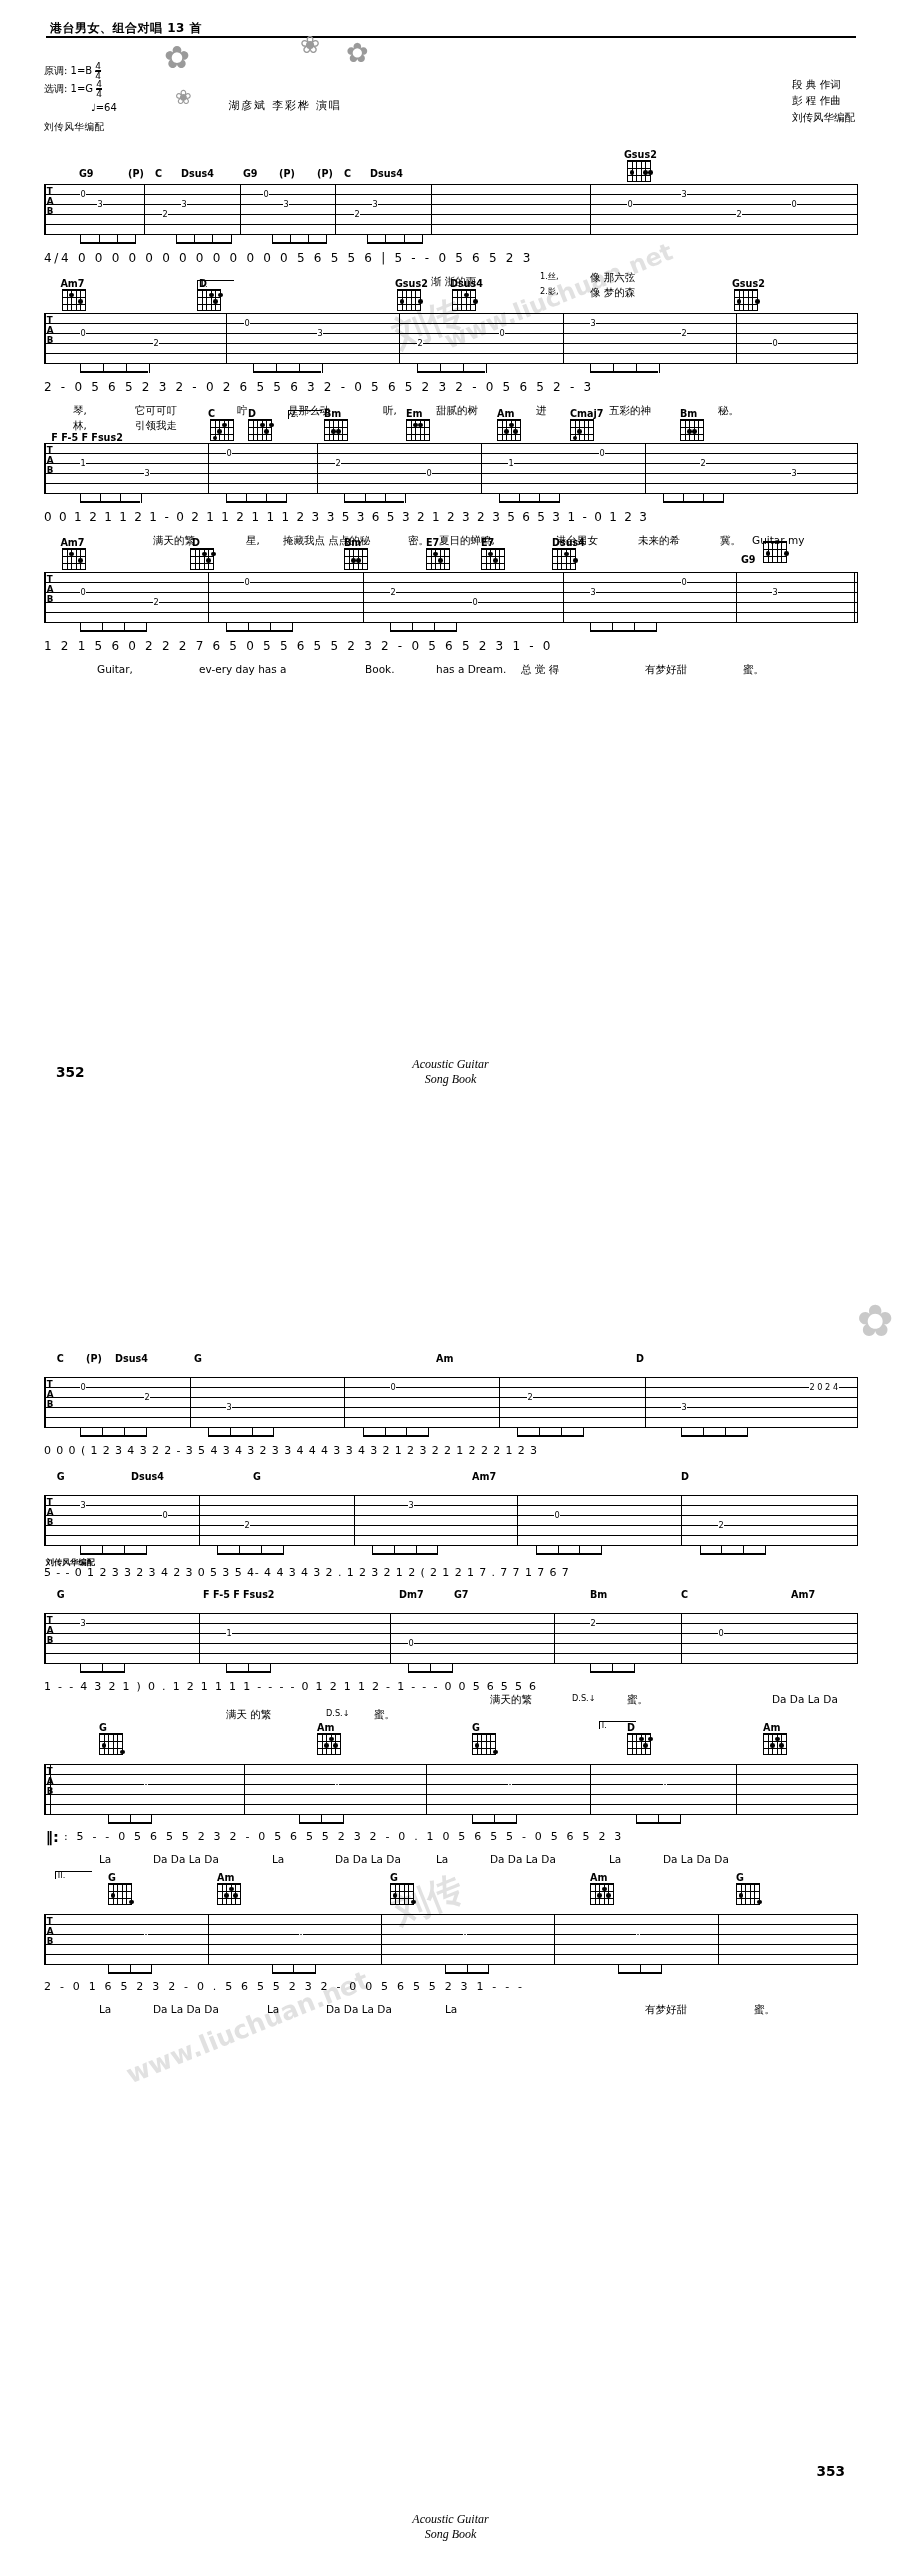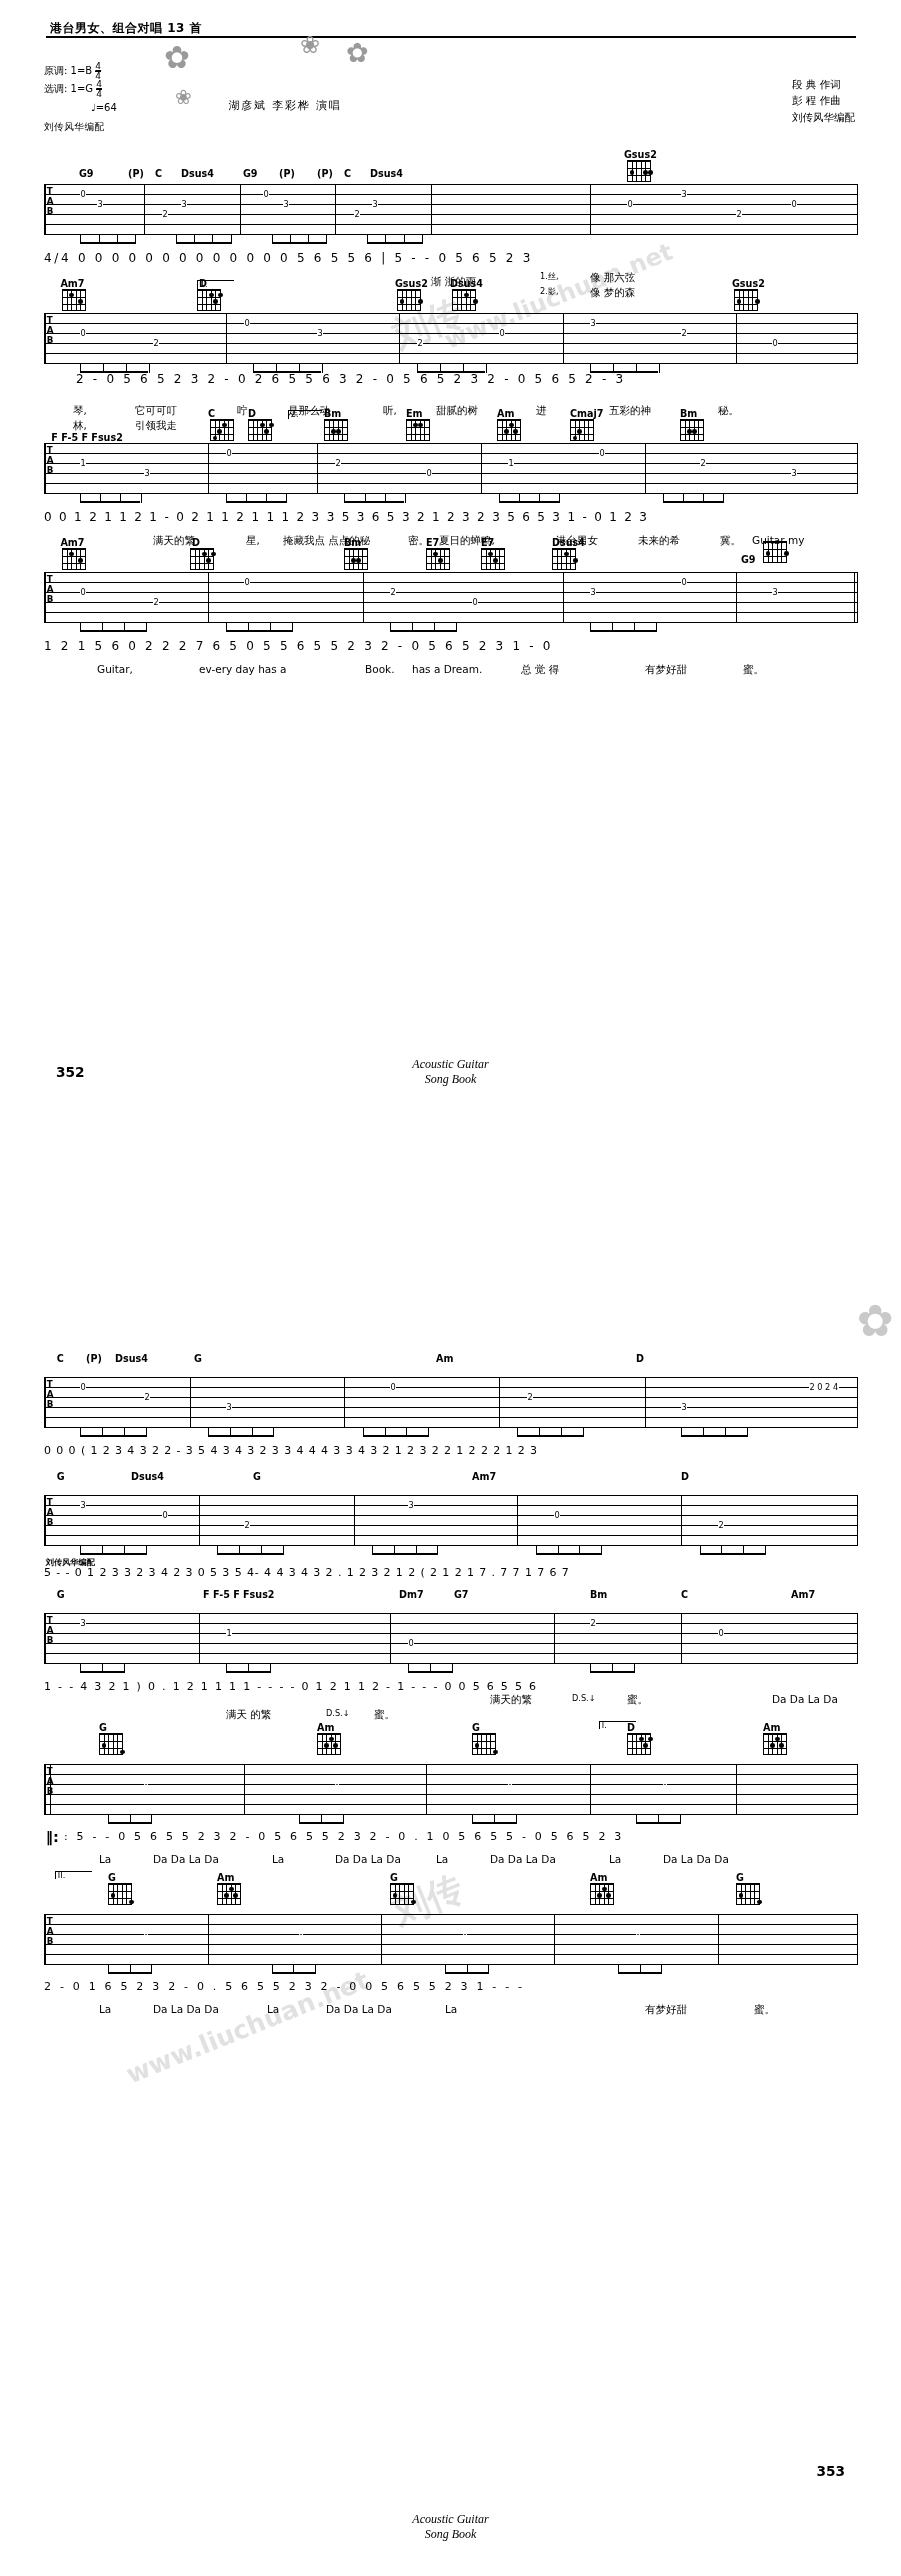--- a/index.html
+++ b/index.html
@@ -296,21 +296,21 @@
         <i style="left:442px"></i>
       <i style="left:546px"></i>
         <i style="left:569px"></i>
         <i style="left:592px"></i>
         <i style="left:615px"></i>
       <b style="left:36px;width:68px"></b>
         <b style="left:209px;width:68px"></b>
         <b style="left:373px;width:68px"></b>
         <b style="left:546px;width:68px"></b>
     </div>
-    <div class="num" style="left:0;top:90px;width:814px;letter-spacing:2.7px;margin-left:32px;">2  -  0 5 6 5 2 3    2 - 0 2 6 5 5 6    3 2 - 0 5 6 5 2 3    2 - 0 5 6 5 2  -  3</div>
+    <div class="num" style="left:0;top:98px;width:814px;letter-spacing:2.7px;">2  -  0 5 6 5 2 3    2 - 0 2 6 5 5 6    3 2 - 0 5 6 5 2 3    2 - 0 5 6 5 2  -  3</div>
     <div class="lyr" style="left:29px;top:122px;">琴,</div>
     <div class="lyr" style="left:91px;top:122px;">它可可叮</div>
     <div class="lyr" style="left:193px;top:122px;">咛</div>
     <div class="lyr" style="left:244px;top:122px;">是那么动</div>
     <div class="lyr" style="left:339px;top:122px;">听,</div>
     <div class="lyr" style="left:392px;top:122px;">甜腻的树</div>
     <div class="lyr" style="left:492px;top:122px;">进</div>
     <div class="lyr" style="left:565px;top:122px;">五彩的神</div>
     <div class="lyr" style="left:674px;top:122px;">秘。</div>
     <div class="lyr" style="left:29px;top:137px;">林,</div>
@@ -647,21 +647,21 @@
         <i style="left:612px"></i>
       <b style="left:36px;width:66px"></b>
         <b style="left:182px;width:66px"></b>
         <b style="left:346px;width:66px"></b>
         <b style="left:546px;width:66px"></b>
     </div>
     <div class="num" style="left:0;top:98px;width:814px;letter-spacing:2.7px;">1 2 1 5  6  0 2  2  2  7  6 5    0 5  5  6 5 5 2 3    2 - 0 5 6 5 2 3    1 - 0</div>
     <div class="lyr" style="left:53px;top:122px;">Guitar,</div>
     <div class="lyr" style="left:155px;top:122px;">ev-ery day has a</div>
     <div class="lyr" style="left:321px;top:122px;">Book.</div>
-    <div class="lyr" style="left:368px;top:122px;">has a Dream.</div>
+    <div class="lyr" style="left:392px;top:122px;">has a Dream.</div>
     <div class="lyr" style="left:477px;top:122px;">总 觉  得</div>
     <div class="lyr" style="left:601px;top:122px;">有梦好甜</div>
     <div class="lyr" style="left:699px;top:122px;">蜜。</div>
   </div>
 
   <div class="pagenum-l">352</div>
   <div class="bookmark" style="top:1058px;">Acoustic Guitar</div>
   <div class="bookmark" style="top:1073px;">Song Book</div>
 </div>
 

